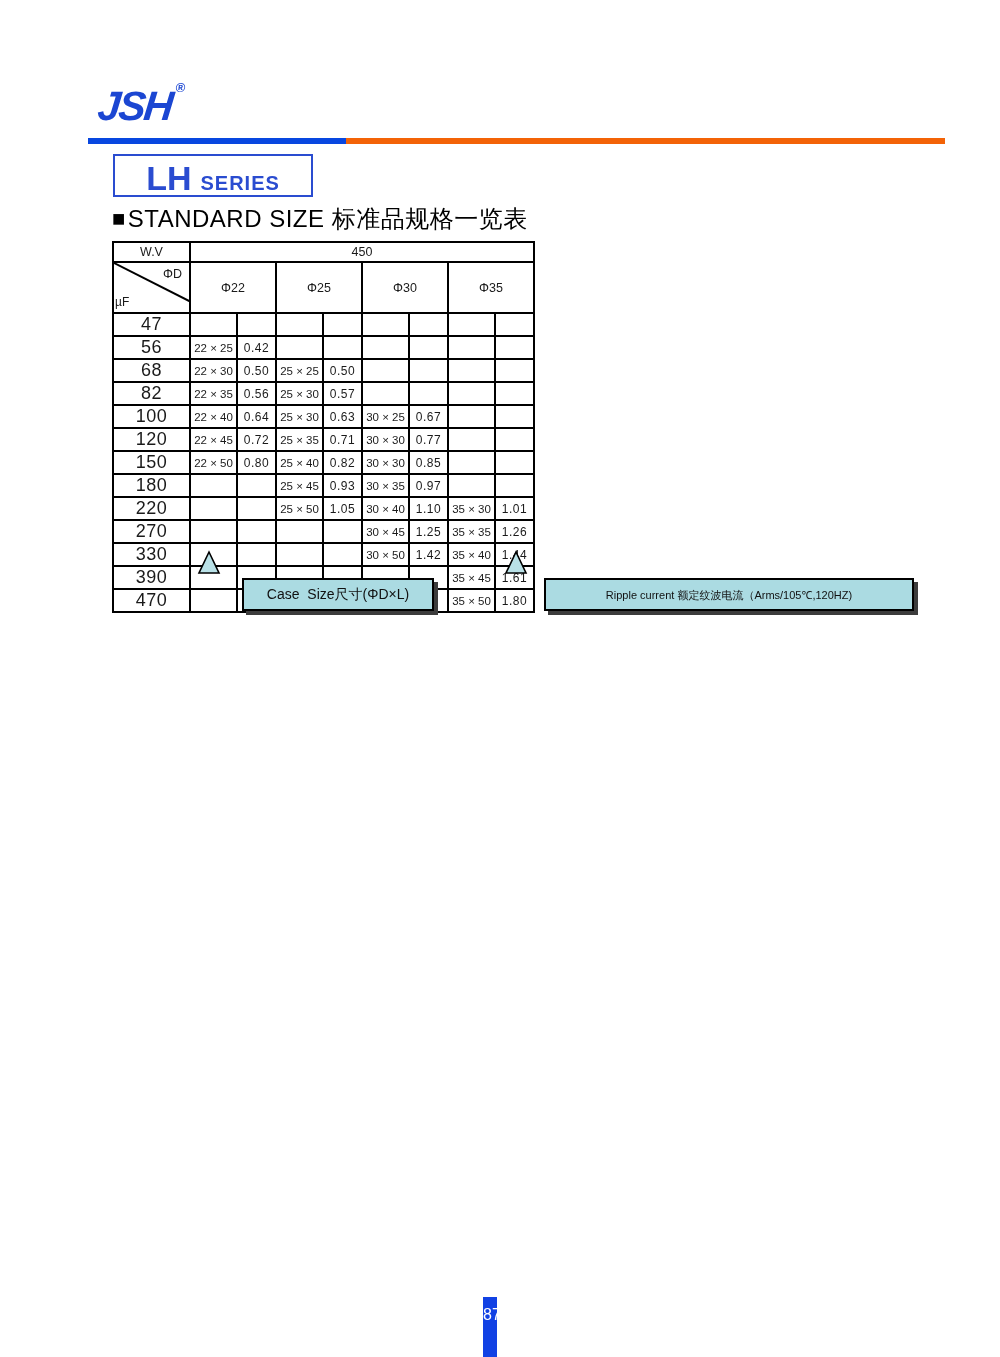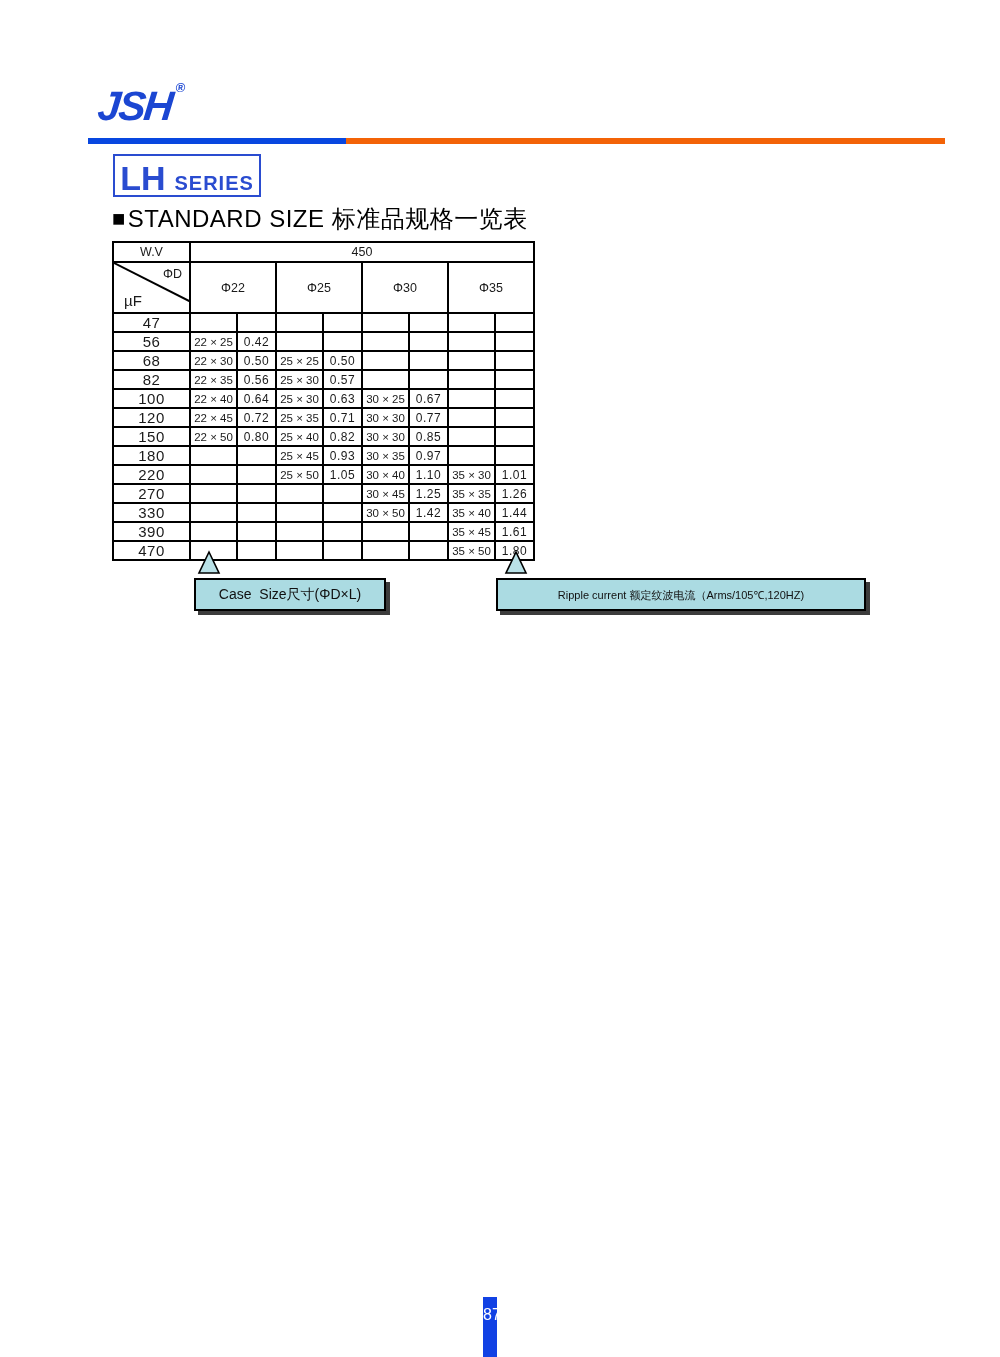--- a/index.html
+++ b/index.html
@@ -16,52 +16,52 @@
   .page{position:relative;width:1000px;height:1357px;background:#ffffff;overflow:hidden;}
 
   
   .logo{position:absolute;left:98px;top:80px;font-size:41px;font-weight:bold;
         font-style:italic;color:var(--brand-blue);letter-spacing:-2px;transform:skewX(-6deg);}
   .logo .reg{font-size:13px;font-style:normal;vertical-align:28px;letter-spacing:0;margin-left:2px;}
   .rule{position:absolute;left:88px;top:138px;width:857px;height:6px;display:flex;}
   .rule .seg-blue{width:258px;height:100%;background:var(--rule-blue);}
   .rule .seg-orange{flex:1;height:100%;background:var(--rule-orange);}
 
-  .series-box{position:absolute;left:113px;top:154px;width:148px;height:43px;
+  .series-box{position:absolute;left:113px;top:154px;width:200px;height:43px;
               border:2px solid var(--series-blue);display:flex;align-items:baseline;
               justify-content:center;gap:9px;color:var(--series-blue);padding-top:4px;}
   .series-box .series-name{font-size:34px;font-weight:bold;line-height:36px;}
   .series-box .series-suffix{font-size:20px;font-weight:bold;letter-spacing:1px;}
 
   .heading{position:absolute;left:112px;top:203px;font-size:24px;color:#000;
            display:flex;align-items:center;letter-spacing:0.5px;white-space:pre;}
   .heading .marker{margin-right:2px;font-size:22px;}
 
   
   .spec-table{position:absolute;left:112px;top:241px;border-collapse:collapse;table-layout:fixed;}
   .spec-table td{border:2px solid #000;text-align:center;vertical-align:middle;
                  padding:0;white-space:nowrap;overflow:hidden;font-size:12.5px;color:#1a1a1a;}
   .spec-table tr{height:19px;}
   .spec-table tr.hdr-1{height:20px;}
   .spec-table tr.hdr-2{height:51px;padding-left:39px;}
   .spec-table td.size-cell{font-size:11.5px;}
   .spec-table td.value-cell{font-size:12px;letter-spacing:0.5px;}
-  .spec-table td.uf-cell{font-size:15px;letter-spacing:0.5px;}
+  .spec-table td.uf-cell{font-size:18px;letter-spacing:0.5px;}
   td.diag{position:relative;}
   td.diag svg{position:absolute;left:0;top:0;display:block;}
   td.diag .diag-top{position:absolute;top:4px;right:7px;font-size:12.5px;}
-  td.diag .diag-bottom{position:absolute;bottom:3px;left:10px;font-size:15px;}
+  td.diag .diag-bottom{position:absolute;bottom:3px;left:1px;font-size:12px;}
 
   
   .pointer{position:absolute;width:24px;height:25px;}
   .pointer-left{left:197px;top:550px;}
   .pointer-right{left:504px;top:550px;}
   .callout{position:absolute;top:578px;height:33px;background:var(--callout-fill);
            border:2px solid #000;box-shadow:4px 4px 0 #3c3c3c;display:flex;
-           align-items:center;justify-content:center;}
+           align-items:center;justify-content:center;margin-left:48px;}
   .callout span{white-space:pre;}
   .callout-left{left:194px;width:192px;font-size:14px;}
   .callout-right{left:496px;width:370px;font-size:11px;}
 
   
   .page-badge{position:absolute;left:483px;top:1297px;width:14px;height:60px;
               background:var(--badge-blue);color:#ffffff;text-align:center;
               font-size:16px;padding-top:9px;}
 </style>
 </head>

